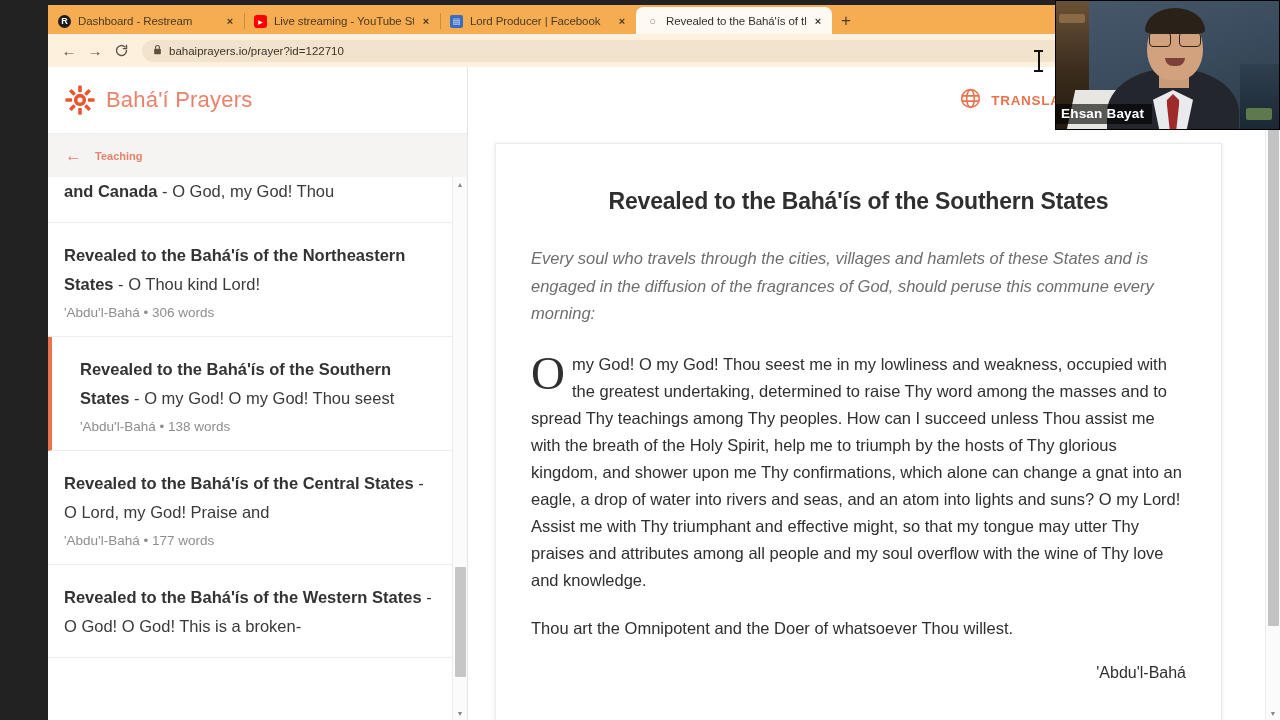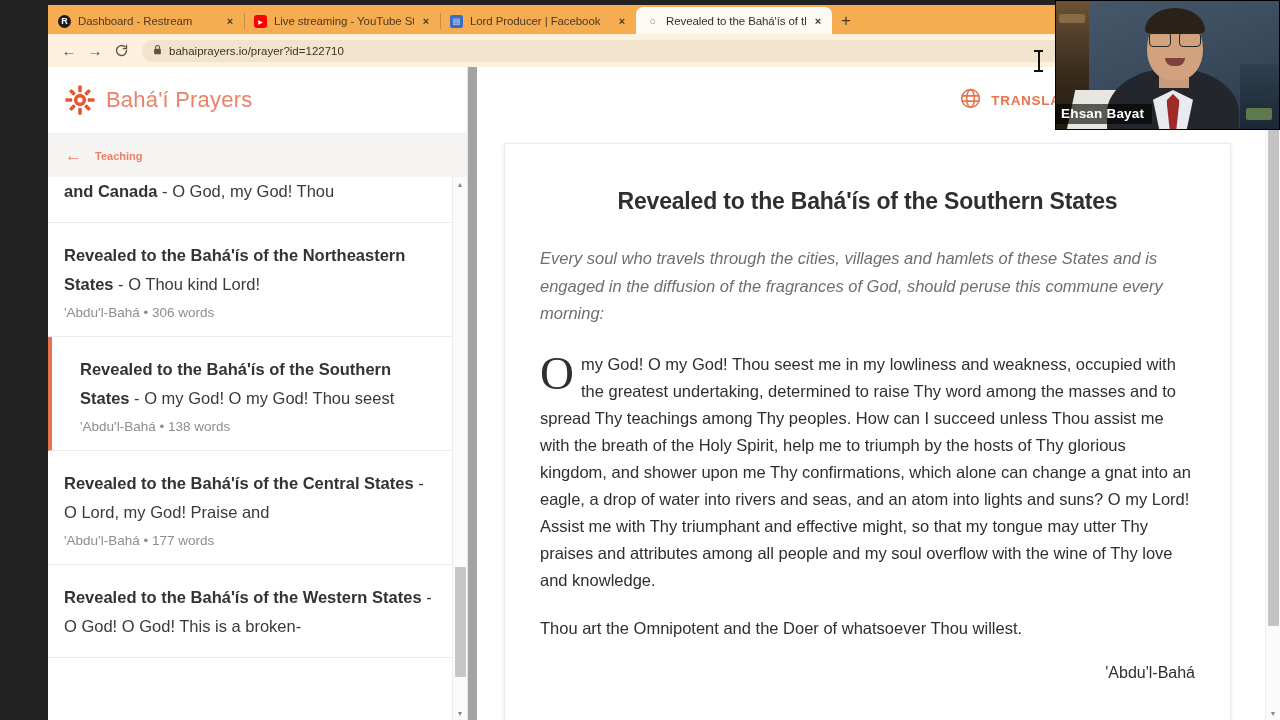--- a/index.html
+++ b/index.html
@@ -125,21 +125,20 @@
   }
   #lock-icon { margin-right: 7px; font-size: 9.5px; color: #5d5242; }
 
   
   #viewport {
     position: absolute; left: 0; top: 62px;
     width: 1232px; height: 653px;
     background: #a3a3a3;
     display: flex;
     overflow: hidden;
-    gap: 9px;
   }
 
   
   #sidebar {
     width: 420px;
     flex: 0 0 420px;
     height: 653px;
     background: #ffffff;
     border-right: 1px solid #e4e4e4;
     display: flex; flex-direction: column;

